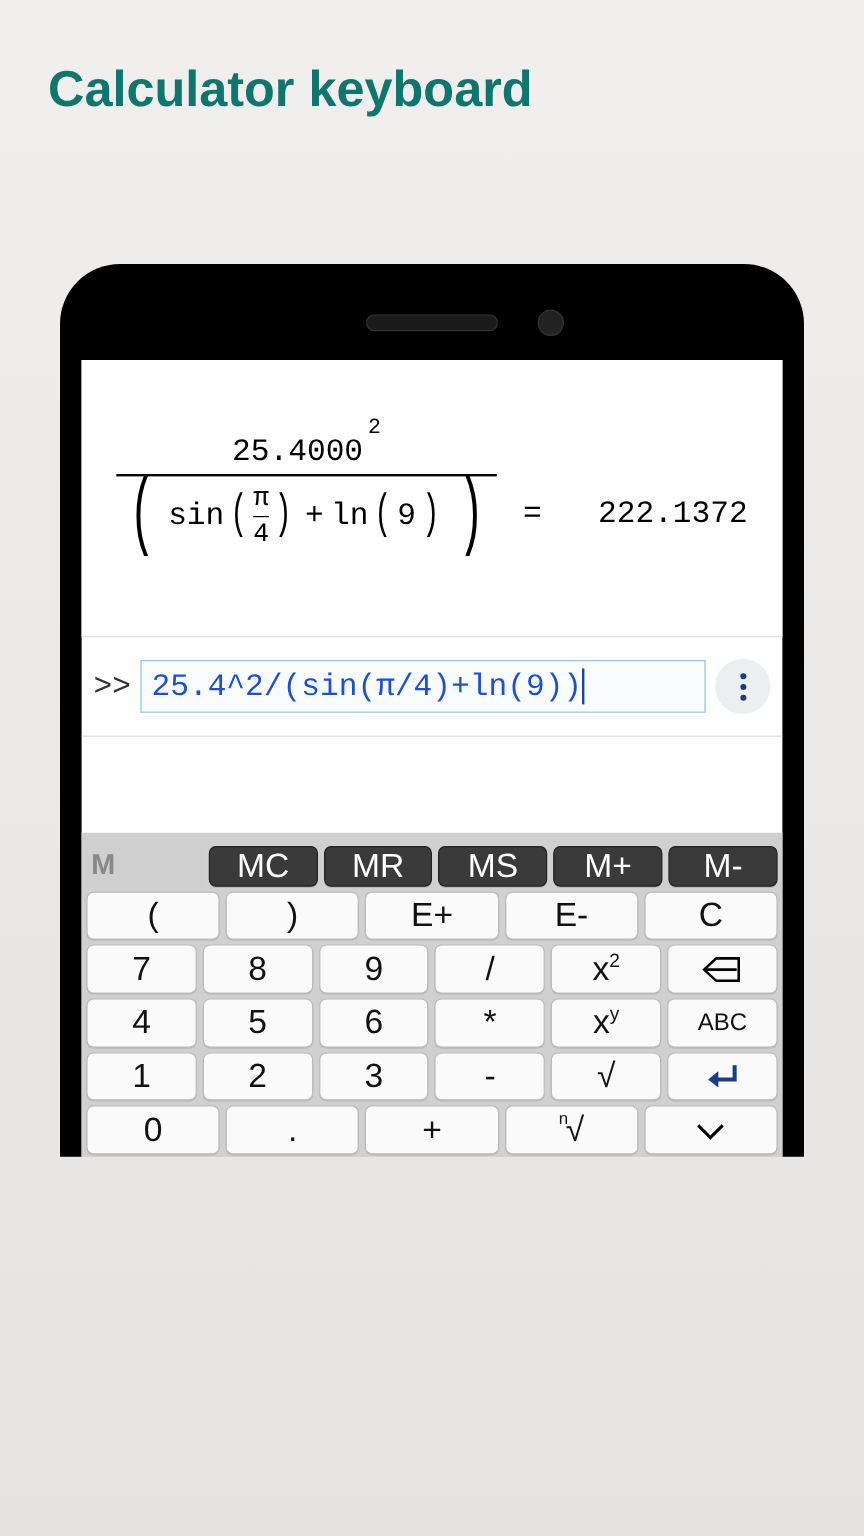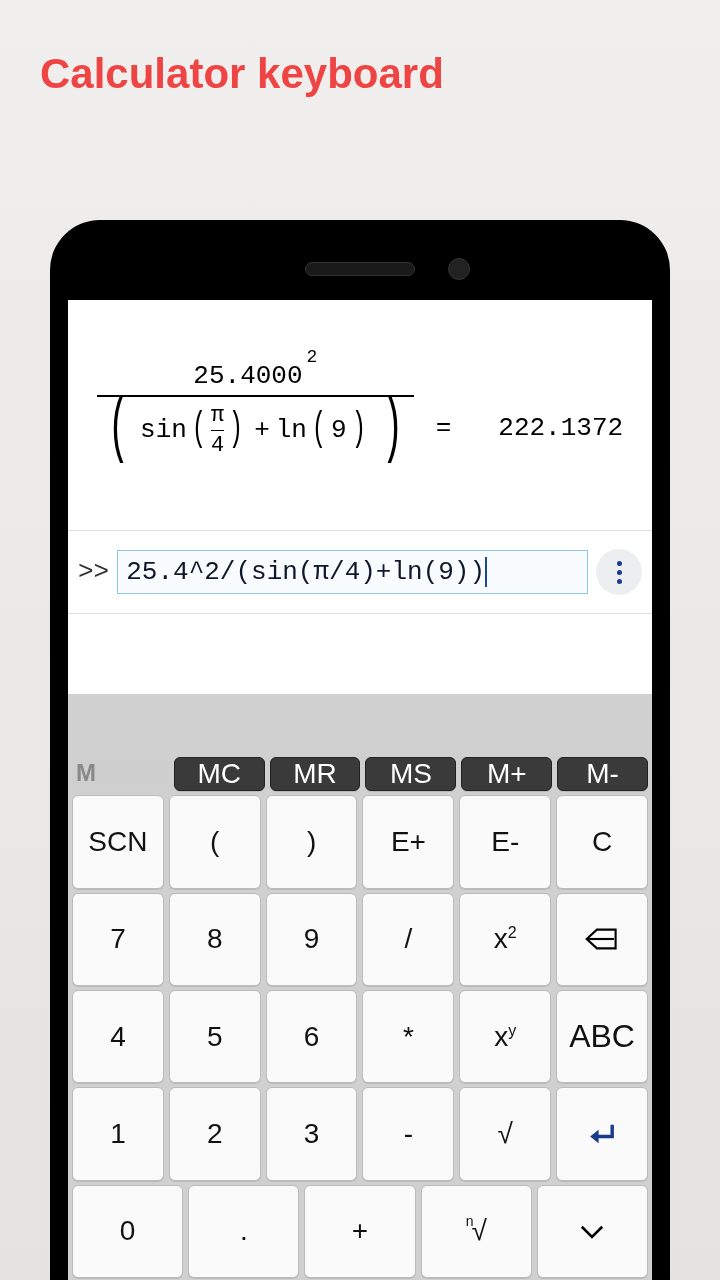--- a/index.html
+++ b/index.html
@@ -2,31 +2,31 @@
 <html><head>
 <meta charset="utf-8">
 <style>
   * { box-sizing: border-box; margin: 0; padding: 0; }
   html, body { width: 720px; height: 1280px; overflow: hidden; }
   body {
     background: linear-gradient(to bottom, #f0efed 0%, #e4e3e1 100%);
     font-family: Arial, Helvetica, sans-serif;
   }
   .heading {
-    color: #ef4444;
+    color: #0f766e;
     font-size: 42px;
     font-weight: bold;
     padding: 50px 40px 0 40px;
   }
   .phone {
     position: absolute;
     left: 50px;
     top: 220px;
     width: 620px;
-    height: 1060px;
+    height: 744px;
     background: #000;
     border-radius: 50px 50px 0 0;
     padding: 80px 18px 0 18px;
   }
   .speaker {
     position: absolute;
     top: 42px;
     left: 50%;
     transform: translateX(-50%);
     width: 110px;
@@ -84,21 +84,21 @@
     border-bottom: 1px solid #ddd;
   }
   .prompt { font-family: 'Courier New', monospace; font-size: 26px; color: #333; }
   .expr-input {
     flex: 1;
     border: 1px solid #8ec5e8;
     background: #f8fcff;
     font-family: 'Courier New', monospace;
     font-size: 26px;
     padding: 6px 8px;
-    color: #0f172a;
+    color: #1d4ed8;
   }
   .cursor { border-right: 2px solid #1a4a8a; animation: blink 1s step-end infinite; }
   @keyframes blink { 50% { border-color: transparent; } }
   .menu-btn {
     width: 46px; height: 46px; border-radius: 50%;
     background: #eceef0; display: flex; flex-direction: column;
     align-items: center; justify-content: center; gap: 4px;
     cursor: pointer;
   }
   .menu-btn span { width: 5px; height: 5px; background: #1a3a8a; border-radius: 50%; }
@@ -133,21 +133,21 @@
     align-items: center;
     justify-content: center;
     font-size: 28px;
     font-weight: 500;
     color: #111;
     cursor: pointer;
     box-shadow: 0 1px 0 rgba(0,0,0,0.1);
   }
   .key.dark { background: #3a3a3a; color: #fff; border-color: #222; }
   .key sup { font-size: 16px; position: relative; top: -6px; }
-  .key.abc { font-size: 32px; }
+  .key.abc { font-size: 20px; }
   svg.icon { width: 34px; height: 30px; }
 </style>
 </head>
 <body>
 
 <div class="heading">Calculator keyboard</div>
 
 <div class="phone">
   <div class="speaker"></div>
   <div class="camera"></div>
@@ -207,21 +207,20 @@
       <div class="krow mem-row">
         <div class="m-label-cell">M</div>
         <div class="key dark">MC</div>
         <div class="key dark">MR</div>
         <div class="key dark">MS</div>
         <div class="key dark">M+</div>
         <div class="key dark">M-</div>
       </div>
 
       <div class="krow">
-        <div class="key">SCN</div>
         <div class="key">(</div>
         <div class="key">)</div>
         <div class="key">E+</div>
         <div class="key">E-</div>
         <div class="key">C</div>
       </div>
 
       <div class="krow">
         <div class="key">7</div>
         <div class="key">8</div>

